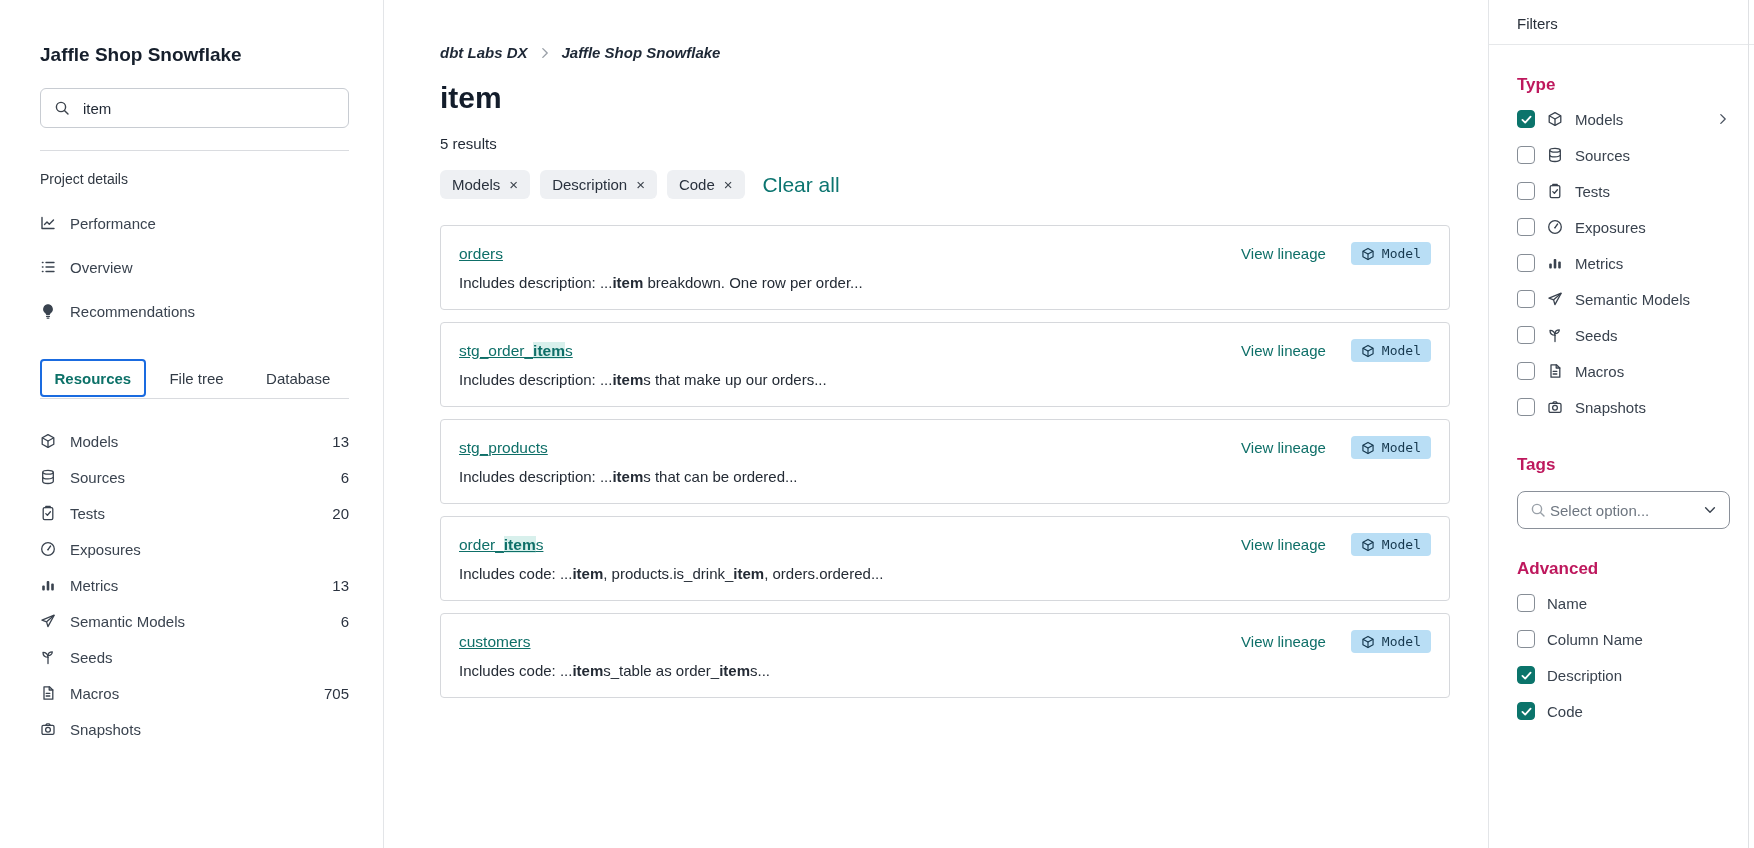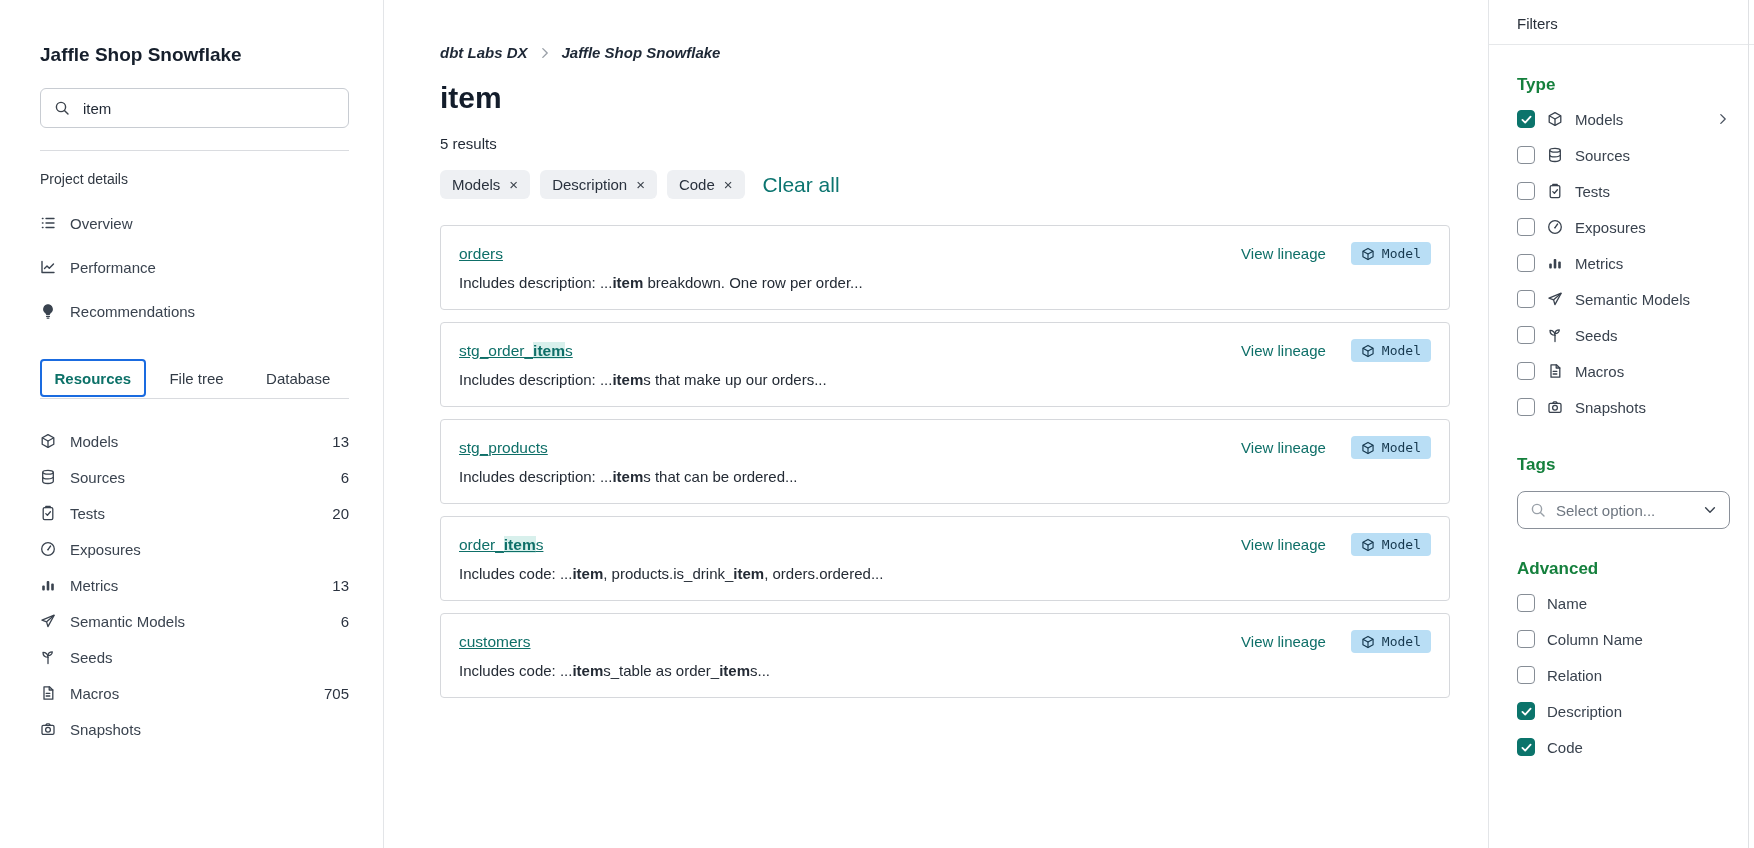--- a/index.html
+++ b/index.html
@@ -49,28 +49,28 @@
   .card-actions { margin-left:auto; display:flex; align-items:center; gap:25px; }
   .view-lineage { color:#0e6f68; font-size:15px; cursor:pointer; }
   .model-badge { background:#b9def5; border-radius:4px; padding:4px 10px; display:flex; align-items:center; gap:7px; font-family:"DejaVu Sans Mono", monospace; font-size:13px; color:#16384e; cursor:pointer; }
   .card-desc { margin-top:9px; font-size:15px; color:#242b35; }
 
   
   .filters { width:266px; min-width:266px; border-left:1px solid #e3e5e8; position:relative; }
   .filters-track { position:absolute; right:5px; top:0; bottom:0; width:1px; background:#dfe1e4; }
   .filters-header { padding:15px 0 12px 28px; font-size:15px; color:#29303a; border-bottom:1px solid #e6e8ea; }
   .filters-body { padding:0 24px 0 28px; }
-  .f-section-title { margin-top:30px; font-size:17px; font-weight:600; color:#15803d; }
+  .f-section-title { margin-top:30px; font-size:17px; font-weight:600; color:#be185d; }
   .f-rows { margin-top:6px; }
   .f-row { display:flex; align-items:center; gap:12px; height:36px; font-size:15px; color:#39424e; }
   .f-row .ic { color:#39424e; }
   .checkbox { width:18px; height:18px; border:1.5px solid #868d96; border-radius:4px; flex:none; cursor:pointer; display:flex; align-items:center; justify-content:center; background:#fff; }
   .checkbox.checked { background:#0b746b; border-color:#0b746b; }
   .f-chevron { margin-left:auto; color:#4a5360; cursor:pointer; display:flex; }
-  .tags-select { margin-top:16px; height:38px; border:1px solid #8a9099; border-radius:8px; display:flex; align-items:center; gap:10px; padding:0 12px; cursor:pointer; }
+  .tags-select { margin-top:16px; height:38px; border:1px solid #8a9099; border-radius:8px; display:flex; align-items:center; gap:4px; padding:0 12px; cursor:pointer; }
   .tags-select .search-ic { color:#9aa1a9; }
   .tags-placeholder { color:#6e7680; font-size:15px; }
   .tags-chevron { margin-left:auto; color:#39424e; display:flex; }
 </style>
 </head>
 <body>
 
 <aside class="sidebar">
   <div class="sb-title">Jaffle Shop Snowflake</div>
 
@@ -80,37 +80,37 @@
         <line x1="10.4" y1="10.4" x2="14" y2="14" stroke="currentColor" stroke-width="1.4" stroke-linecap="round"></line>
       </svg>
     <input type="text" value="item" style="">
   </div>
 
   <hr class="sb-divider">
 
   <div class="section-label">Project details</div>
 
   <nav class="nav">
+    <div class="nav-item">
+      <svg class="ic" viewBox="0 0 16 16" fill="none" stroke="currentColor" stroke-width="1.4" stroke-linecap="round" stroke-linejoin="round">
+          <path d="M2 2.5v11h12"></path>
+          <path d="M4.5 9.5 7 7l2.3 2.3L13.5 5"></path>
+        </svg>
+      <span>Performance</span>
+    </div>
     <div class="nav-item">
       <svg class="ic" viewBox="0 0 16 16" fill="none" stroke="currentColor" stroke-width="1.4" stroke-linecap="round">
           <line x1="6" y1="3.5" x2="14" y2="3.5"></line>
           <line x1="6" y1="8" x2="14" y2="8"></line>
           <line x1="6" y1="12.5" x2="14" y2="12.5"></line>
           <line x1="2.4" y1="3.5" x2="3" y2="3.5"></line>
           <line x1="2.4" y1="8" x2="3" y2="8"></line>
           <line x1="2.4" y1="12.5" x2="3" y2="12.5"></line>
         </svg>
       <span>Overview</span>
-    </div>
-    <div class="nav-item">
-      <svg class="ic" viewBox="0 0 16 16" fill="none" stroke="currentColor" stroke-width="1.4" stroke-linecap="round" stroke-linejoin="round">
-          <path d="M2 2.5v11h12"></path>
-          <path d="M4.5 9.5 7 7l2.3 2.3L13.5 5"></path>
-        </svg>
-      <span>Performance</span>
     </div>
     <div class="nav-item">
       <svg class="ic" viewBox="0 0 16 16" fill="none" stroke="currentColor" stroke-width="1.3" stroke-linecap="round" stroke-linejoin="round">
           <path d="M8 1.8a4.3 4.3 0 0 0-2.4 7.8c.6.4 1 1 1 1.7h2.8c0-.7.4-1.3 1-1.7A4.3 4.3 0 0 0 8 1.8z" fill="currentColor"></path>
           <line x1="6.6" y1="13.4" x2="9.4" y2="13.4"></line>
           <line x1="7.1" y1="15.1" x2="8.9" y2="15.1"></line>
         </svg>
       <span>Recommendations</span>
     </div>
   </nav>
@@ -446,24 +446,20 @@
     <div class="f-rows">
       <div class="f-row">
         <span class="checkbox"></span>
         <span>Name</span>
       </div>
       <div class="f-row">
         <span class="checkbox"></span>
         <span>Column Name</span>
       </div>
       <div class="f-row">
-        <span class="checkbox"></span>
-        <span>Relation</span>
-      </div>
-      <div class="f-row">
         <span class="checkbox checked">
           <svg viewBox="0 0 16 16" width="13" height="13" fill="none" stroke="#fff" stroke-width="2.2" stroke-linecap="round" stroke-linejoin="round">
               <path d="m3 8.5 3.4 3.4L13 4.5"></path>
             </svg>
         </span>
         <span>Description</span>
       </div>
       <div class="f-row">
         <span class="checkbox checked">
           <svg viewBox="0 0 16 16" width="13" height="13" fill="none" stroke="#fff" stroke-width="2.2" stroke-linecap="round" stroke-linejoin="round">

